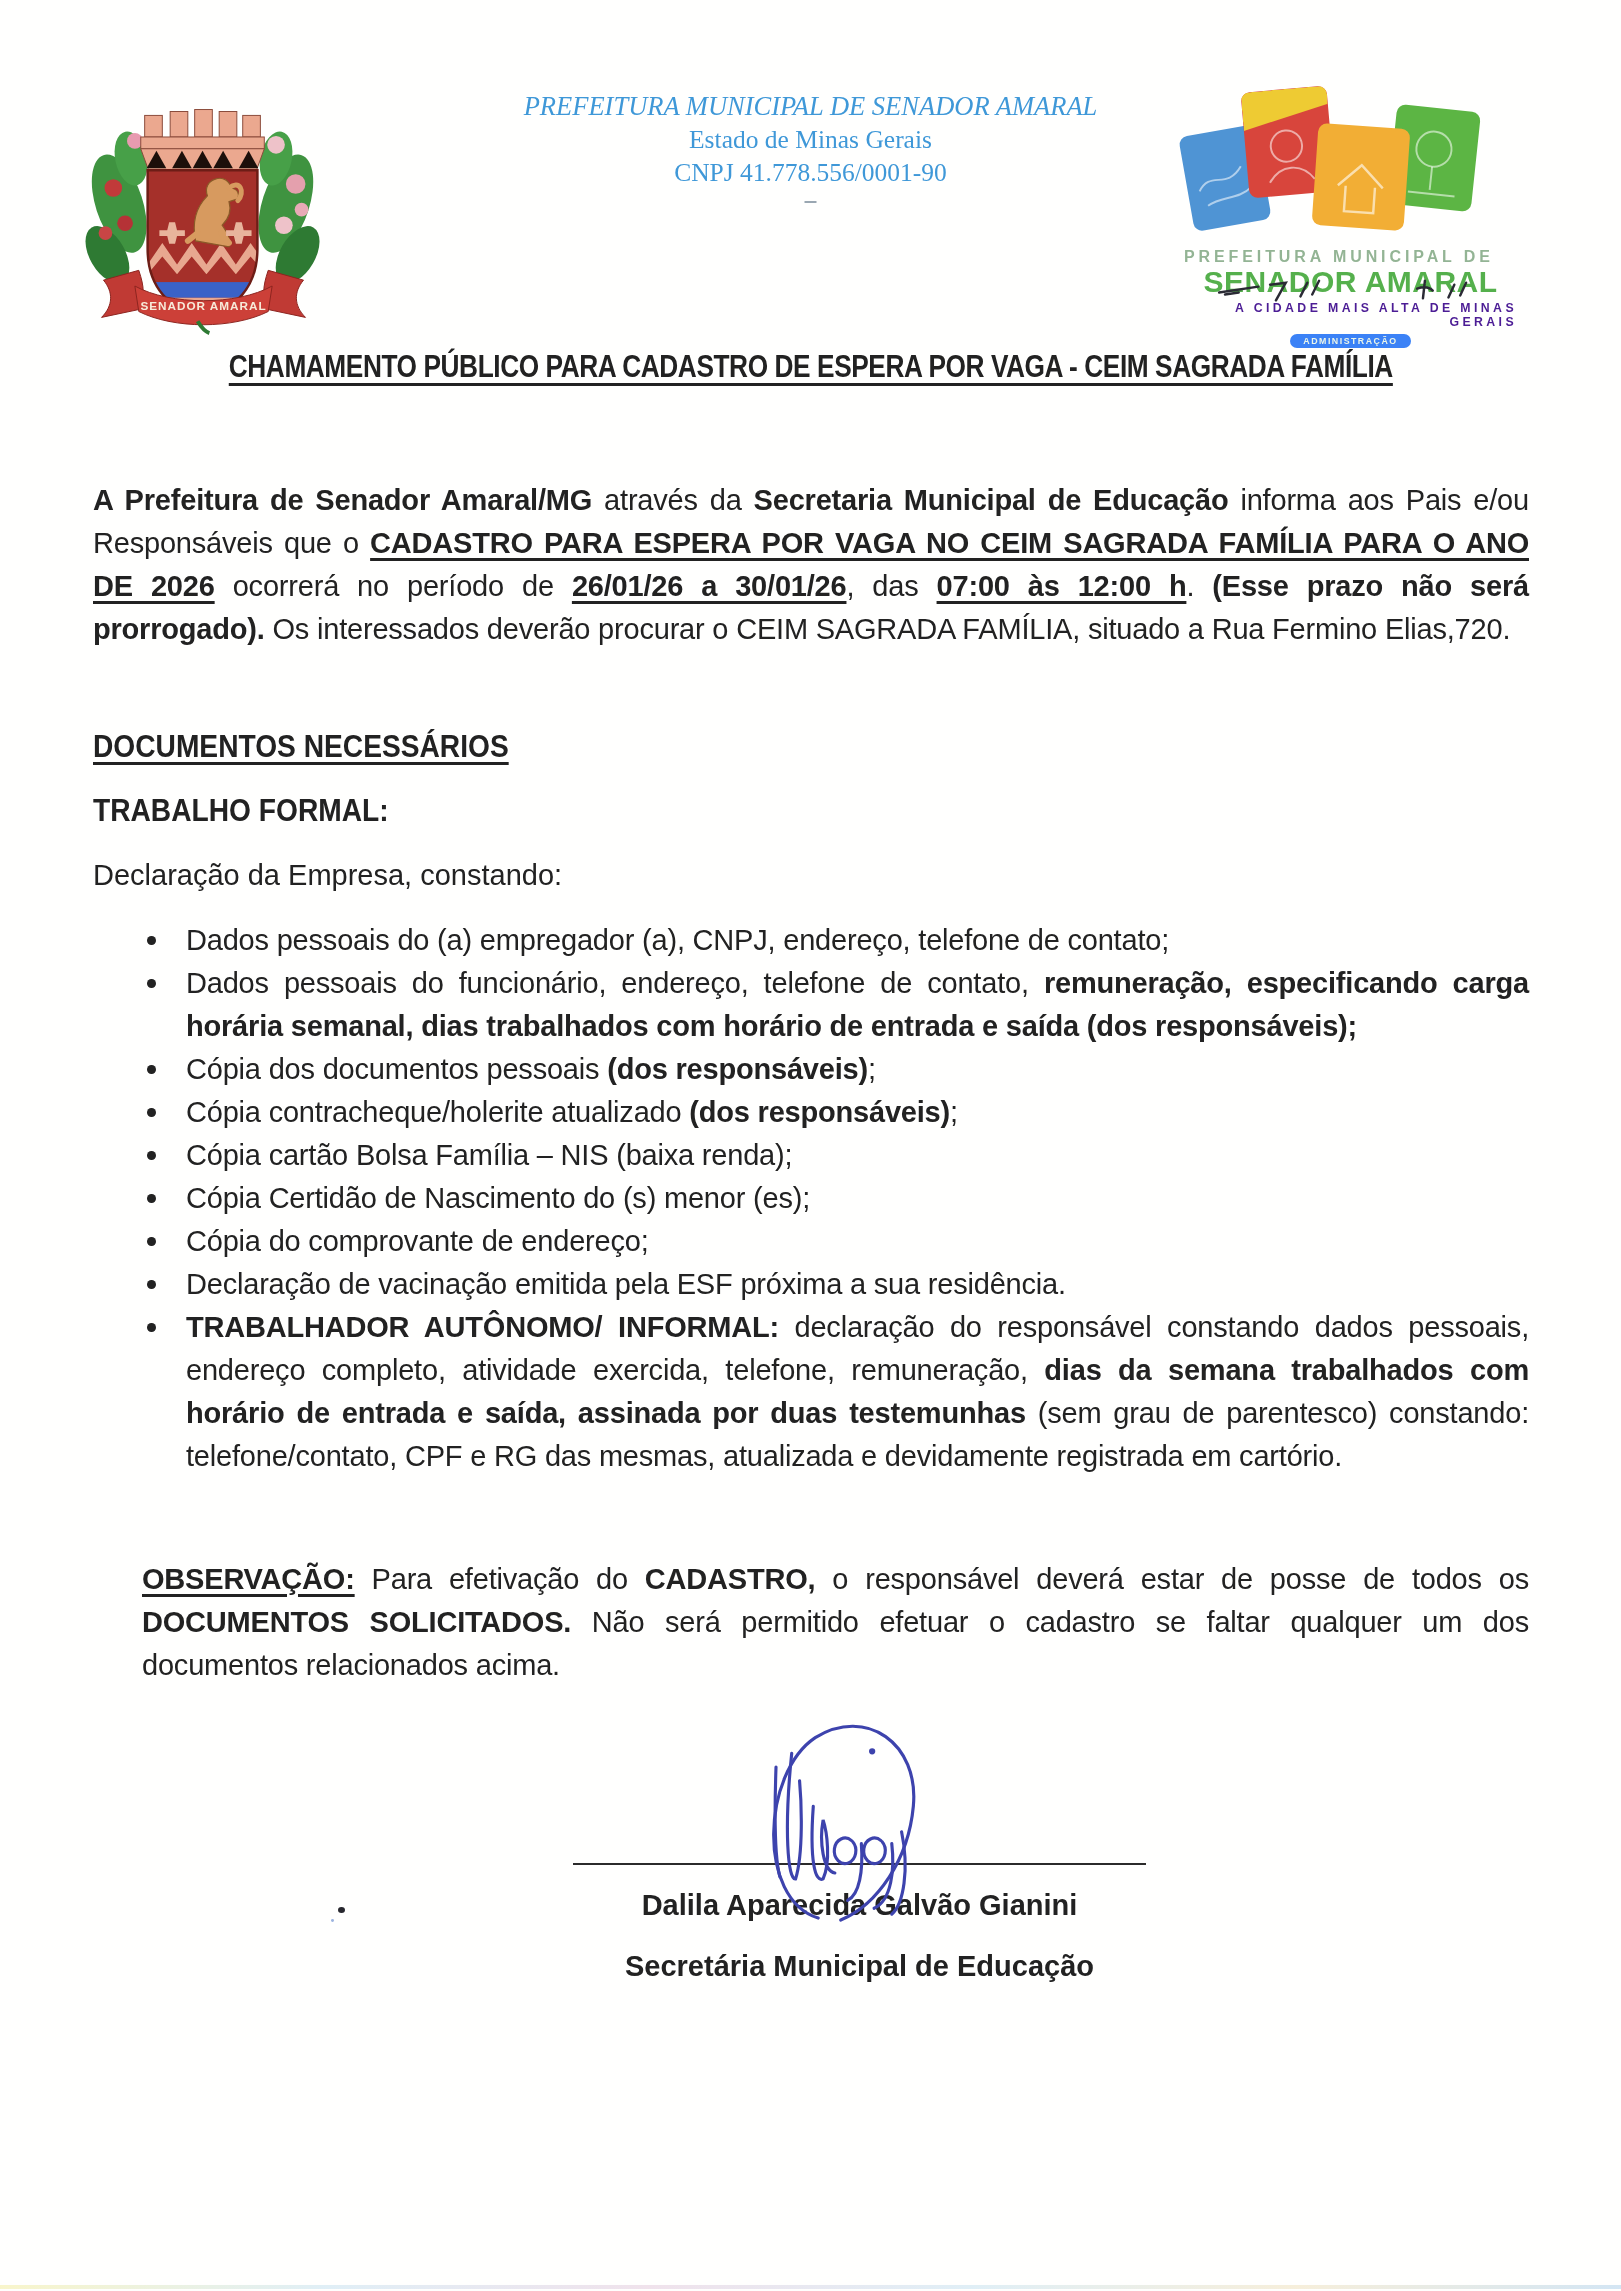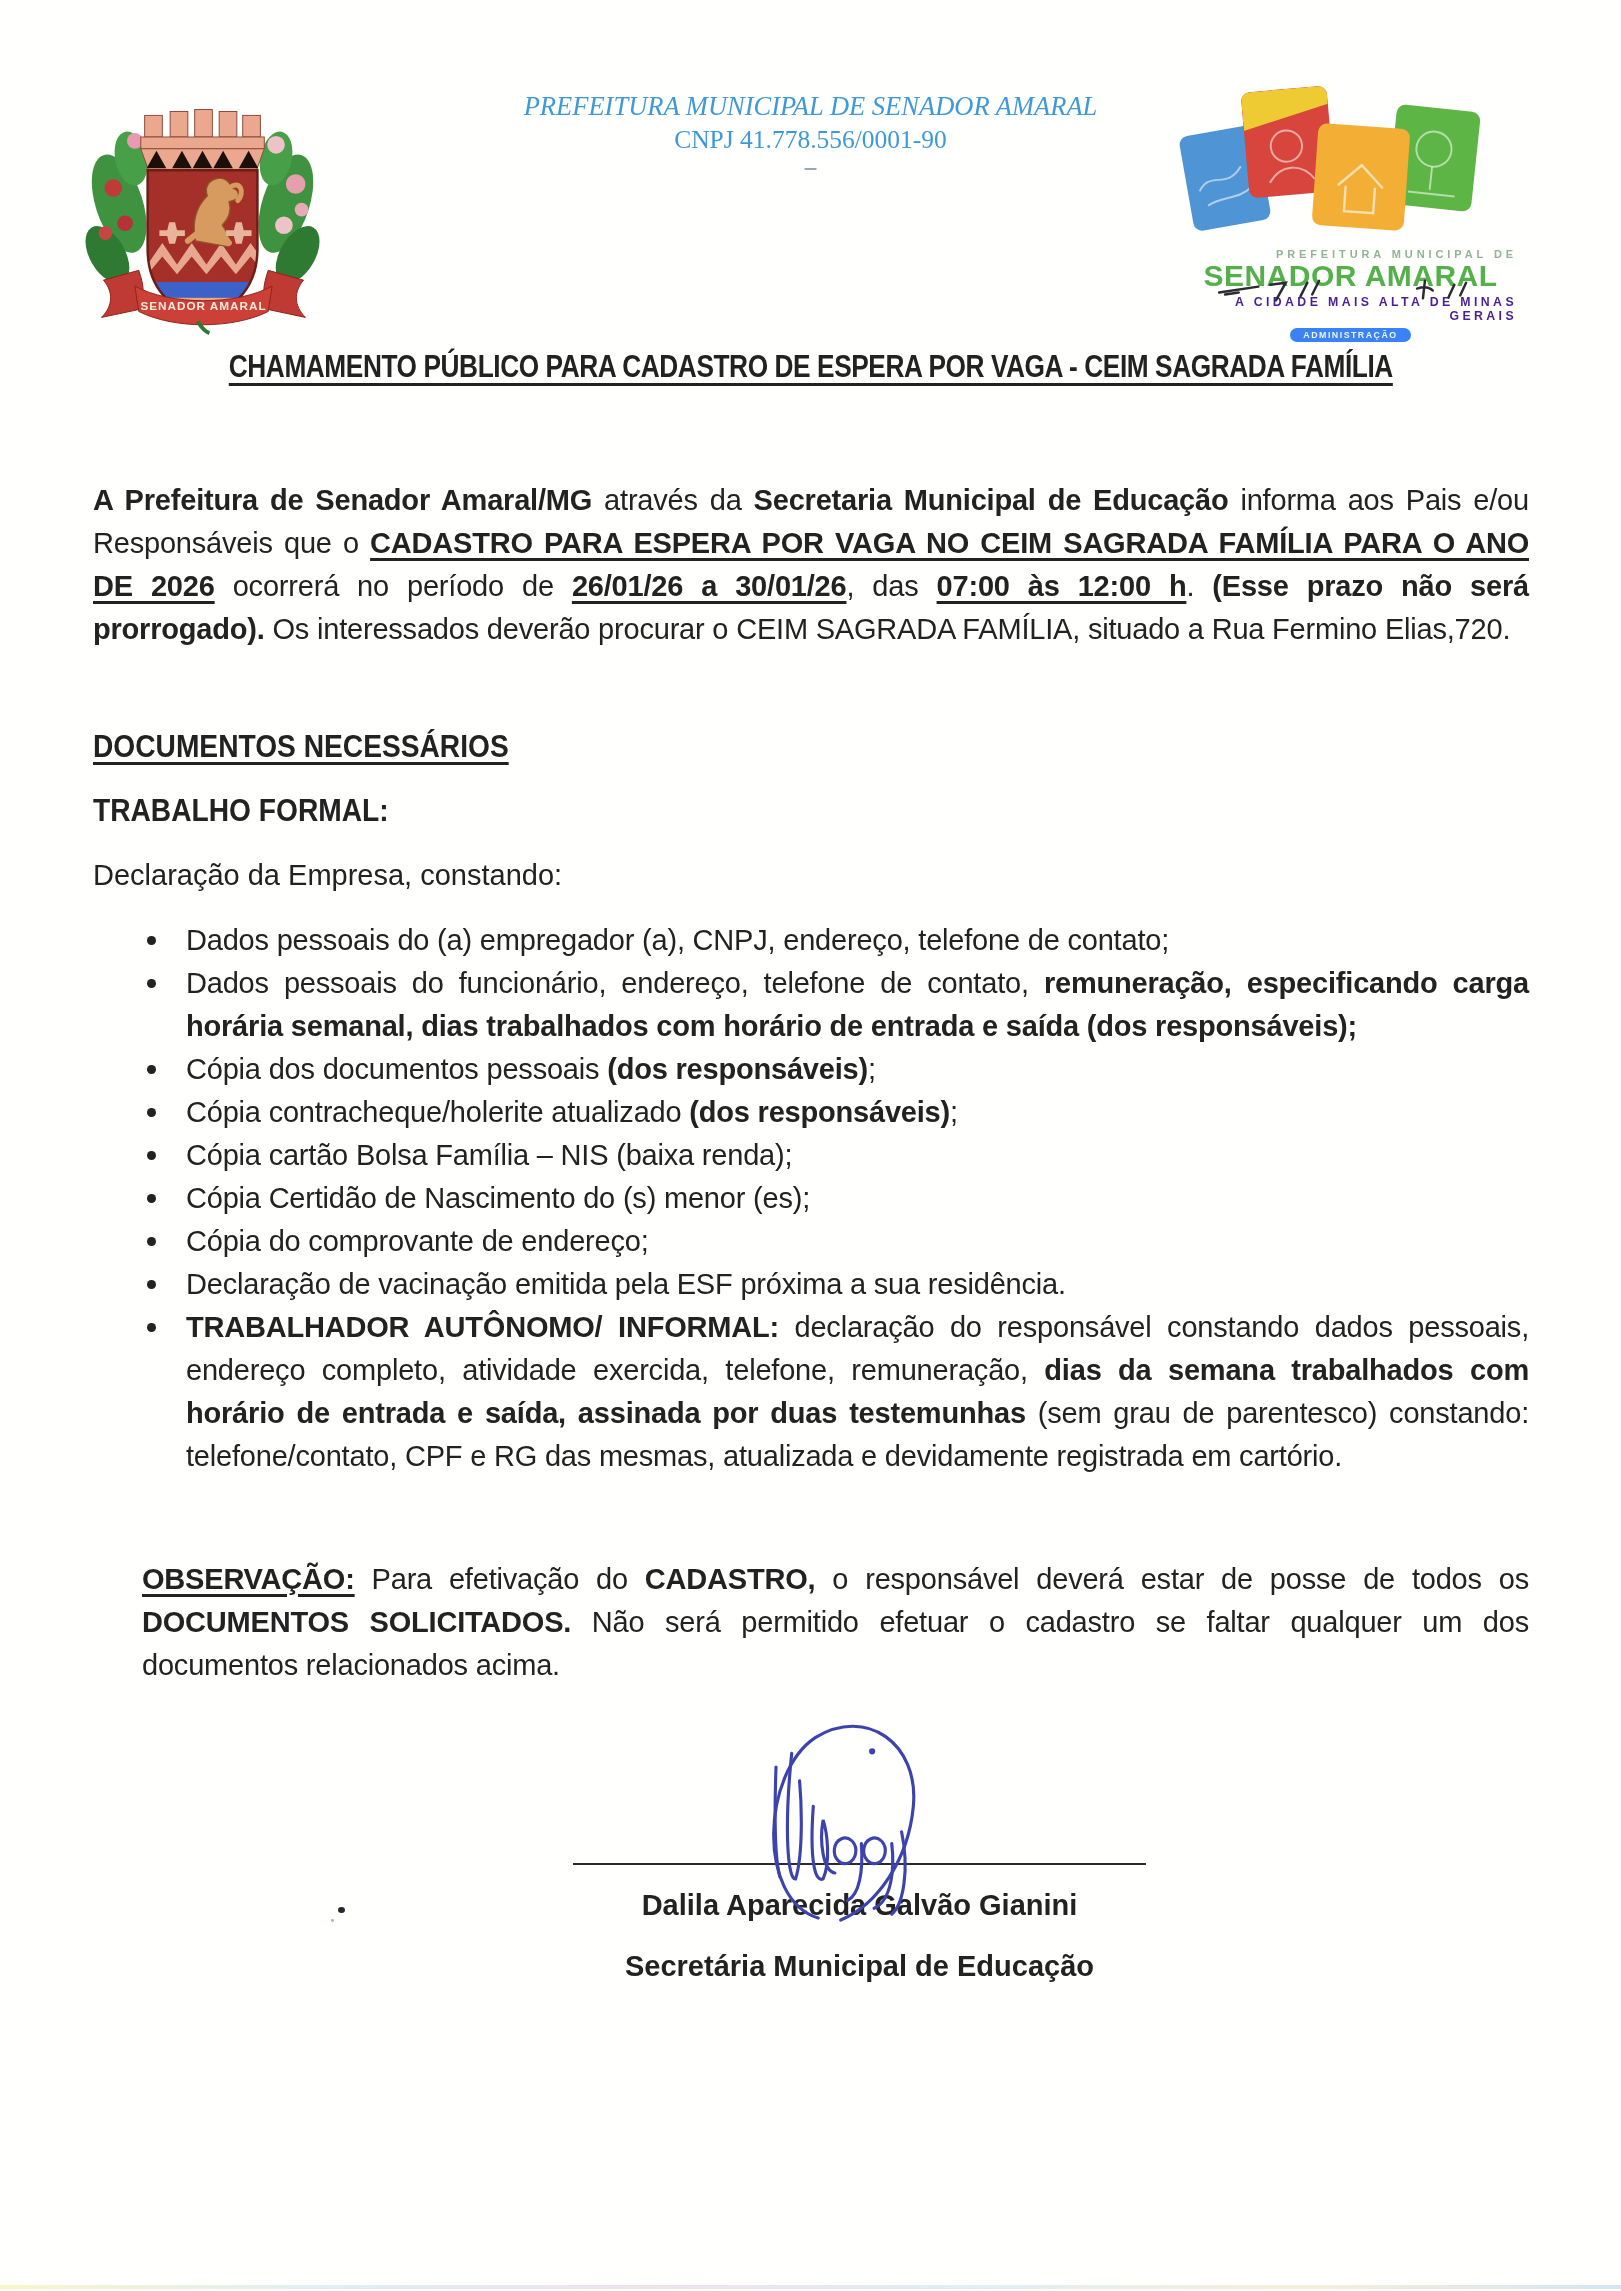--- a/index.html
+++ b/index.html
@@ -18,21 +18,21 @@
   .logo{position:absolute;left:1184px;top:73px;width:333px;height:255px;}
   .tiles{position:relative;height:167px;}
   .tile{position:absolute;border-radius:8.8px;}
   .tile svg{position:absolute;inset:0;width:100%;height:100%;}
   .tile-blue{left:2px;top:57px;width:78px;height:96px;background:#4f94d4;transform:rotate(-10deg);z-index:1;}
   .tile-red{left:61px;top:15.7px;width:86px;height:106px;background:#d8453c;transform:rotate(-5deg);z-index:2;overflow:hidden;}
   .tile-red .corner{position:absolute;left:0;top:0;width:100%;height:58%;
         background:#eecb33;clip-path:polygon(0 0,100% 0,100% 30%,0 62%);}
   .tile-orange{left:131px;top:53px;width:92px;height:102px;background:#f2ae35;transform:rotate(4deg);z-index:3;}
   .tile-green{left:208px;top:35px;width:84px;height:100px;background:#5cb544;transform:rotate(6deg);z-index:2;}
-  .logo-pre{margin-top:7.8px;font-size:11px;letter-spacing:3.9px;color:#93b494;font-weight:bold;text-align:right;}
+  .logo-pre{margin-top:7.8px;font-size:16px;letter-spacing:3.9px;color:#93b494;font-weight:bold;text-align:left;}
   .logo-title{font-size:30px;font-weight:bold;color:#55b04c;letter-spacing:0.5px;text-align:center;line-height:32px;}
   .logo-sub{font-size:12.3px;letter-spacing:3.4px;color:#4c1d95;font-weight:bold;text-align:right;margin-top:2.9px;}
   .logo-badge{width:fit-content;margin:4.9px auto 0;background:#3b82f6;color:#ecf6e8;font-size:8.8px;
         letter-spacing:1.5px;padding:2px 13.7px;border-radius:7.8px;font-weight:bold;filter:blur(0.4px);}
   .pen-marks{position:absolute;left:1176px;top:263px;width:343px;height:59px;}
   
   .content{padding:0 92px 0 93px;}
   .doc-title-wrap{margin-top:9.8px;text-align:center;white-space:nowrap;}
   .doc-title{display:inline-block;transform:scaleX(.82);transform-origin:center;
         font-weight:bold;font-size:32px;letter-spacing:-0.5px;
@@ -140,20 +140,21 @@
         <path d="M30,198 L66,188 C72,206 72,214 66,228 L28,236 C40,224 40,210 30,198 Z" fill="#c03a34" stroke="#8c241f"></path>
         <path d="M234,198 L198,188 C192,206 192,214 198,228 L236,236 C224,224 224,210 234,198 Z" fill="#c03a34" stroke="#8c241f"></path>
         <path d="M62,204 C98,224 166,224 202,204 L198,230 C162,248 102,248 66,230 Z" fill="#cc4038" stroke="#8c241f"></path>
         <text x="132" y="228" text-anchor="middle" font-size="12" font-weight="bold" fill="#f7ead9" letter-spacing="1">SENADOR AMARAL</text>
         <path d="M126,240 q6,10 12,12" stroke="#2e7a33" stroke-width="4" fill="none"></path>
       </g>
     </svg>
 
     <div class="hdr-text">
       <div class="blue" style="font-size:26.5px;font-style:italic;">PREFEITURA MUNICIPAL DE SENADOR AMARAL</div>
+      <div class="blue">Estado de Minas Gerais</div>
       <div class="blue">CNPJ 41.778.556/0001-90</div>
       <div class="hdr-dash"></div>
     </div>
 
     <div class="logo">
       <div class="tiles">
         <div class="tile tile-blue">
           <svg viewBox="0 0 80 98">
               <path d="M12,58 C26,38 40,62 58,40 M18,74 C34,66 50,74 66,62" fill="none" stroke="#ffffff" stroke-opacity=".55" stroke-width="2"></path>
             </svg>

